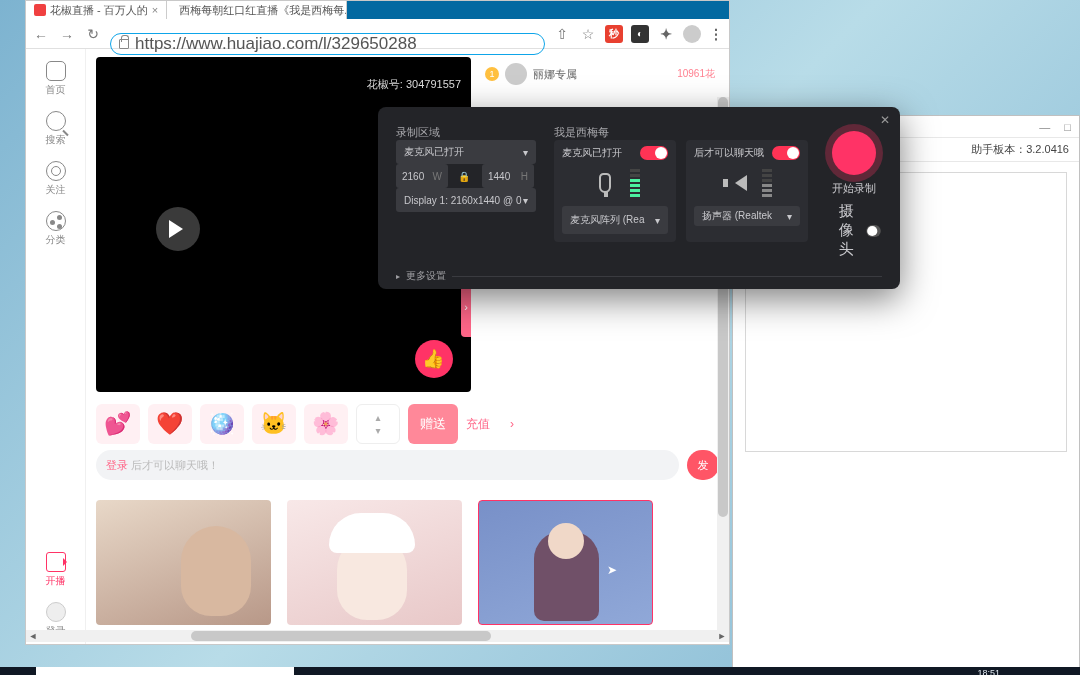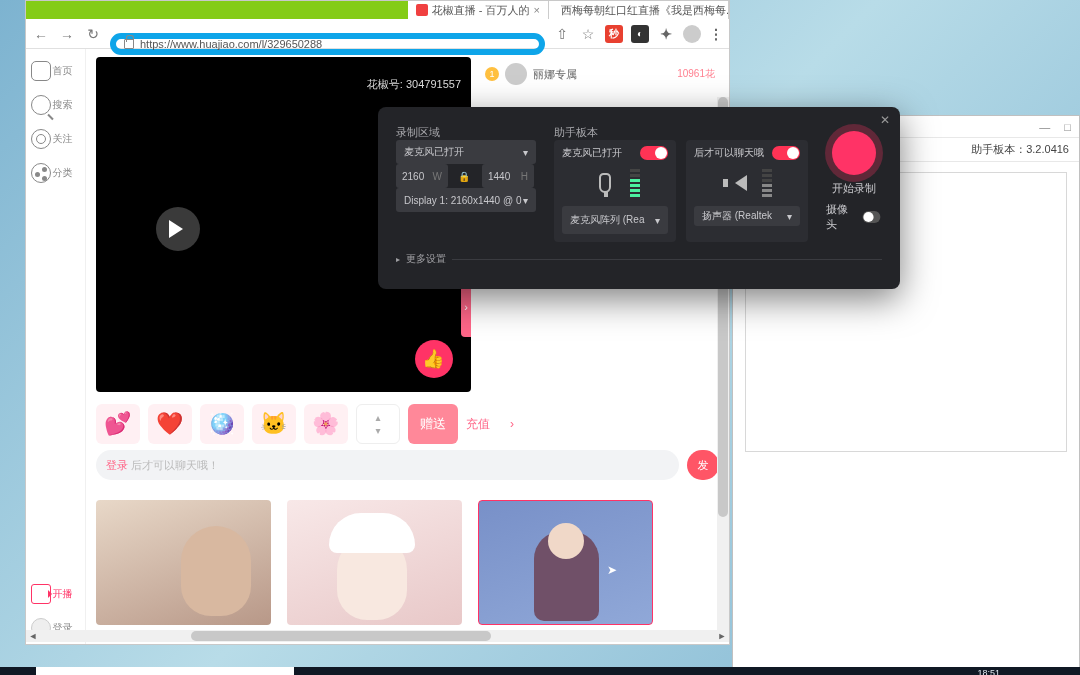--- a/index.html
+++ b/index.html
@@ -7,57 +7,57 @@
     width: 1080px; height: 675px; position: relative; overflow: hidden;
     background: linear-gradient(135deg, #7db3d0 0%, #b8dce8 50%, #7db3d0 100%);
   }
   
   .browser {
     position: absolute; left: 25px; top: 0; width: 705px; height: 645px;
     background: #fff; border: 1px solid #c8c8c8;
     display: flex; flex-direction: column;
   }
   .tabstrip {
-    height: 18px; background: #84cc16; display: flex; align-items: center;
-    font-size: 11px; color: #555; justify-content: flex-end;
+    height: 18px; background: #0369a1; display: flex; align-items: center;
+    font-size: 11px; color: #555;
   }
   .tab {
     display: flex; align-items: center; gap: 4px; padding: 0 8px;
     background: #fff; border-right: 1px solid #ccc; height: 18px;
     max-width: 180px; overflow: hidden; white-space: nowrap;
   }
   .tab .fav { width: 12px; height: 12px; background: #f04040; border-radius: 2px; }
   .tab .close { margin-left: auto; color: #888; }
   .addrrow {
     height: 30px; display: flex; align-items: center; gap: 8px; padding: 0 6px;
     border-bottom: 1px solid #e0e0e0;
   }
   .nav-ico { width: 18px; height: 18px; color: #777; display: flex; align-items: center; justify-content: center; font-size: 14px; }
   .addr {
-    flex: 1; height: 22px; border: 6px solid #0ea5e9; border-radius: 11px;
+    flex: 1; height: 22px; border: 1px solid #0ea5e9; border-radius: 11px;
     display: flex; align-items: center; gap: 6px; padding: 0 8px;
-    font-size: 11px; color: #555; margin-top: 21px;
+    font-size: 17px; color: #555; margin-top: 21px;
   }
   .lock { width: 10px; height: 10px; border: 1px solid #888; border-radius: 1px; position: relative; }
   .lock::before { content: ''; position: absolute; top: -5px; left: 1px; width: 6px; height: 6px; border: 1px solid #888; border-bottom: none; border-radius: 3px 3px 0 0; }
   .ext-ico { width: 18px; height: 18px; border-radius: 3px; display: flex; align-items: center; justify-content: center; font-size: 10px; font-weight: bold; }
   .ext-red { background: #e84030; color: #fff; }
   .ext-dark { background: #333; color: #fff; }
   .ext-puzzle { color: #666; font-size: 14px; }
   .ext-user { width: 18px; height: 18px; border-radius: 50%; background: #ccc; }
   .ext-menu { color: #666; font-size: 14px; font-weight: bold; }
 
   
   .page { flex: 1; display: flex; position: relative; overflow: hidden; }
   .sidebar {
     width: 60px; background: #fff; border-right: 1px solid #f0f0f0;
     display: flex; flex-direction: column; align-items: center; padding-top: 6px; gap: 2px;
   }
   .side-item {
-    width: 50px; display: flex; align-items: center;
+    width: 50px; display: flex; flex-direction: column; align-items: center;
     gap: 2px; padding: 6px 0; font-size: 10px; color: #888; cursor: pointer;
   }
   .side-item.accent { color: #ff3366; }
   .side-ico { width: 20px; height: 20px; border: 1.5px solid currentColor; border-radius: 5px; }
   .side-ico.circle { border-radius: 50%; }
   .side-ico.search { border-radius: 50%; position: relative; }
   .side-ico.search::after { content: ''; position: absolute; right: -4px; bottom: -4px; width: 7px; height: 2px; background: currentColor; transform: rotate(45deg); }
   .side-ico.target::after { content: ''; position: absolute; left: 4px; top: 4px; width: 8px; height: 8px; border: 1.5px solid currentColor; border-radius: 50%; }
   .side-ico.share::before { content: ''; position: absolute; left: 3px; top: 8px; width: 5px; height: 5px; border-radius: 50%; background: currentColor; }
   .side-ico.share::after { content: ''; position: absolute; right: 3px; top: 3px; width: 5px; height: 5px; border-radius: 50%; background: currentColor; box-shadow: 0 9px 0 currentColor; }
@@ -201,21 +201,21 @@
   .spk-shape { width: 0; height: 0; border: 8px solid transparent; border-right: 12px solid #bbb; position: relative; }
   .spk-shape::before { content: ''; position: absolute; left: -12px; top: -4px; width: 5px; height: 8px; background: #bbb; }
   .rec-btn-col { width: 60px; display: flex; flex-direction: column; align-items: center; gap: 6px; padding-top: 6px; }
   .rec-btn {
     width: 44px; height: 44px; border-radius: 50%; background: #ff3366;
     box-shadow: 0 0 0 7px rgba(255,51,102,0.28);
   }
   .rec-more { display: flex; align-items: center; gap: 6px; margin-top: 10px; font-size: 10px; color: #a0a0a4; }
   .rec-more .tri { font-size: 8px; }
   .rec-more .line { flex: 1; height: 1px; background: #3a3b40; }
-  .cam-row { display: flex; align-items: center; gap: 11px; font-size: 11px; }
+  .cam-row { display: flex; align-items: center; gap: 11px; font-size: 15px; text-align: right; }
 
   
   .taskbar {
     position: absolute; left: 0; bottom: 0; right: 0; height: 8px;
     background: #101824;
   }
   .task-search {
     position: absolute; left: 36px; bottom: 0; width: 258px; height: 8px;
     background: #fff;
   }
@@ -391,21 +391,21 @@
           <span class="wh">H</span>
         </div>
       </div>
       <div class="rec-select">
         <span>Display 1: 2160x1440 @ 0</span>
         <span>▾</span>
       </div>
     </div>
 
     <div class="rec-col">
-      <span class="rec-label">助手板本</span>
+      <span class="rec-label">我是西梅每</span>
       <div style="display:flex; gap:10px">
 
         <div class="audio-box">
           <div class="toggle-row">
             <span>麦克风已打开</span>
             <span class="toggle"></span>
           </div>
           <div class="aud-mid">
             <span class="mic-ico">
                 <span class="mic-shape"></span>

